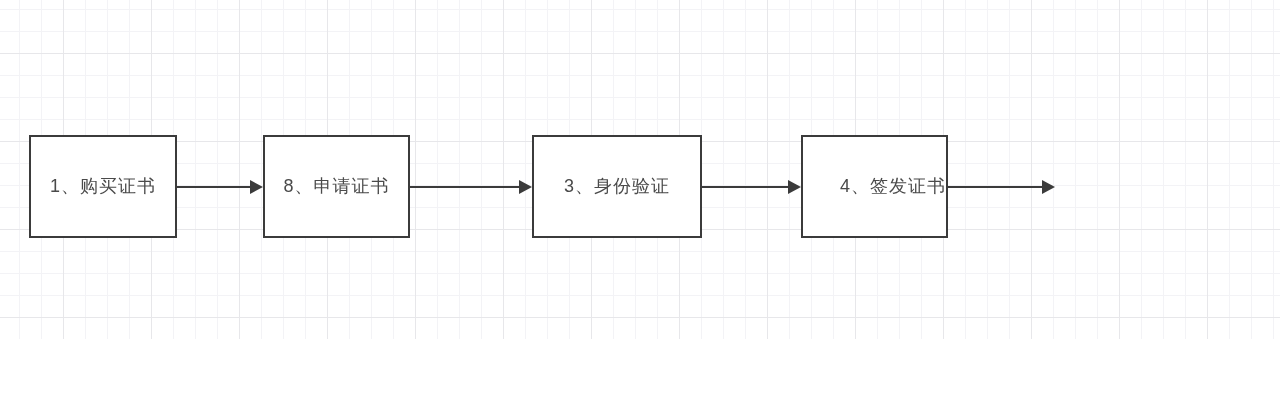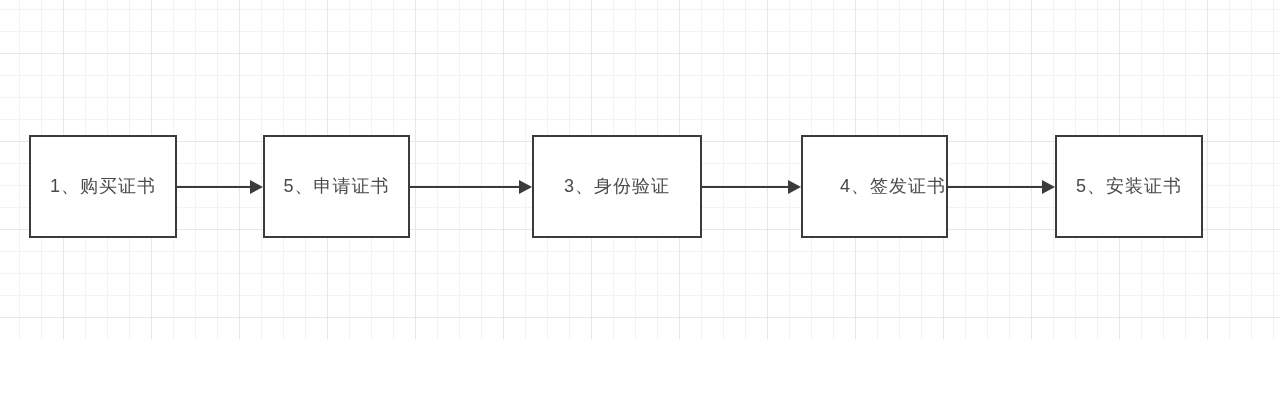--- a/index.html
+++ b/index.html
@@ -86,21 +86,21 @@
     <span class="label">1、购买证书</span>
 
   </div>
 
   <div class="connector" id="conn-1">
     <div class="line"></div>
     <div class="arrowhead"></div>
   </div>
 
   <div class="node" id="node-2">
-    <span class="label">5、申请证书</span>
+    <span class="label">8、申请证书</span>
 
   </div>
 
   <div class="connector" id="conn-2">
     <div class="line"></div>
     <div class="arrowhead"></div>
   </div>
 
   <div class="node" id="node-3">
     <span class="label">3、身份验证</span>
@@ -114,18 +114,14 @@
   <div class="node" id="node-4">
     <span class="label">4、签发证书</span>
 
   </div>
 
   <div class="connector" id="conn-4">
     <div class="line"></div>
     <div class="arrowhead"></div>
   </div>
 
-  <div class="node" id="node-5">
-    <span class="label">5、安装证书</span>
-
-  </div>
 
 </div>
 
 </body></html>

